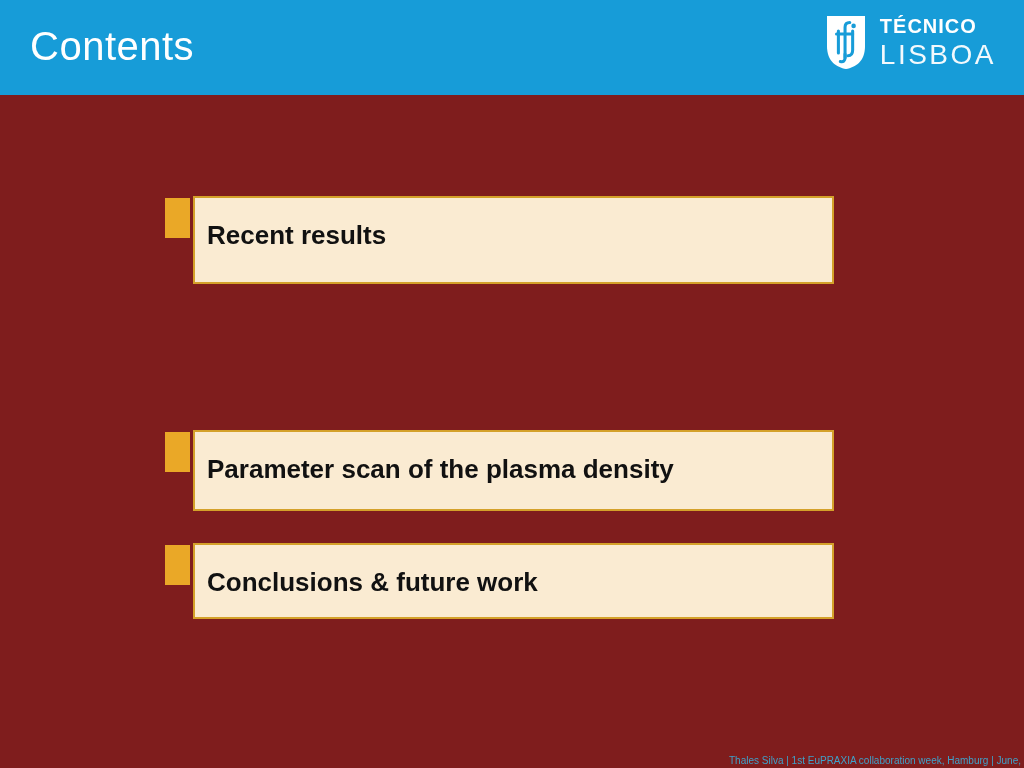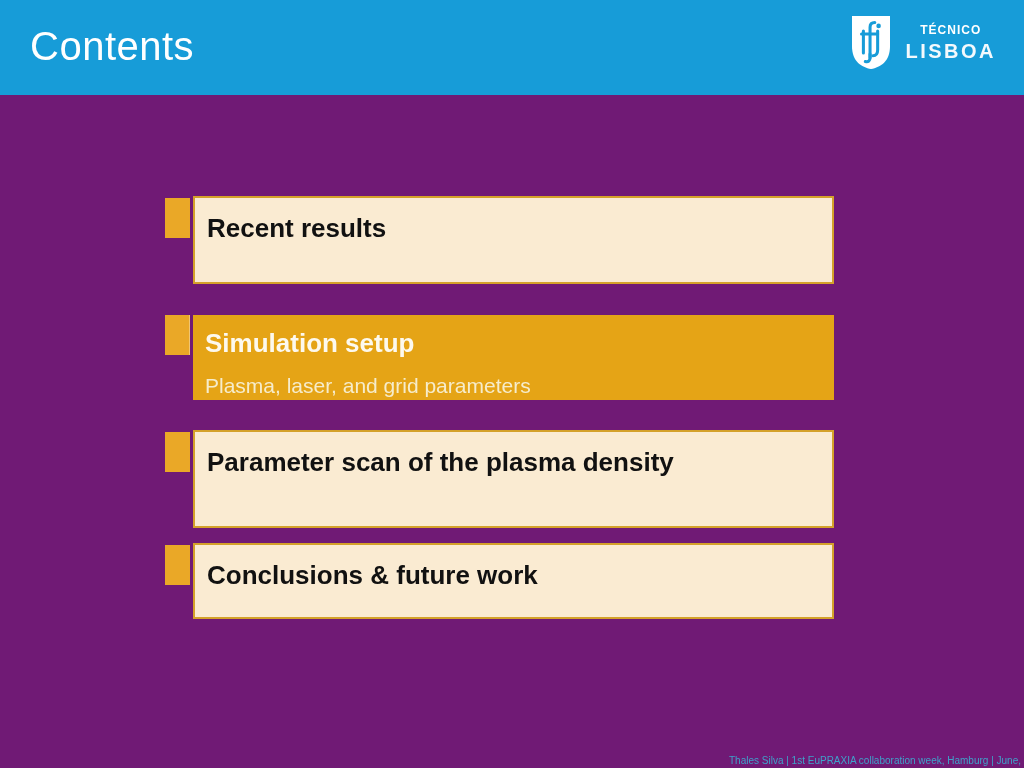--- a/index.html
+++ b/index.html
@@ -13,58 +13,57 @@
     --title-black:#111111;
     --footer-blue:#3FA2CA;
   }
   *{margin:0;padding:0;box-sizing:border-box;}
   html,body{width:1024px;height:768px;overflow:hidden;}
   body{
     font-family:"Liberation Sans", sans-serif;
     background:#ffffff;
     position:relative;
   }
-  .slide{position:absolute;inset:0;background:#701a75;}
+  .slide{position:absolute;inset:0;background:#7f1d1d;}
 
   
   .header{
     position:absolute;top:0;left:0;width:1024px;height:95px;
     background:var(--header-blue,#179CD8);
   }
   .slide-title{
     position:absolute;left:30px;top:24px;
     color:#ffffff;font-size:40px;font-weight:400;letter-spacing:0.5px;
   }
   .logo{
     position:absolute;right:28px;top:14px;
     display:flex;align-items:center;color:#ffffff;
   }
   .logo svg{display:block;}
   .logo-text{margin-left:13px;line-height:1;}
   .logo-line1{
-    display:block;font-size:12px;font-weight:700;letter-spacing:1px;
+    display:block;font-size:20px;font-weight:700;letter-spacing:1px;
     color:#ffffff;
-    text-align:center;
   }
   .logo-line2{
-    display:block;font-size:20px;font-weight:700;letter-spacing:2.5px;
+    display:block;font-size:28px;font-weight:400;letter-spacing:2.5px;
     color:#ffffff;margin-top:5px;opacity:0.95;
   }
 
   
   .toc-row{position:absolute;left:165px;width:669px;}
   .toc-row .tab{
     position:absolute;left:0;top:2px;width:25px;height:40px;
     background:var(--tab-orange,#EAA827);
   }
   .toc-row .box{
     position:absolute;left:28px;right:0;top:0;bottom:0;
     background:var(--cream-bg,#FAEBD2);
     border:2px solid var(--box-border-orange,#D4A12A);
-    padding:12px 12px;
+    padding:19px 12px;
   }
   .box-title{
     font-size:26px;font-weight:700;color:var(--title-black,#111);
     line-height:36px;
   }
   .box-subtitle{
     font-size:26px;font-weight:400;color:var(--title-black,#111);
     line-height:36px;
   }
   .toc-row.highlight .tab{
@@ -75,21 +74,21 @@
     background:var(--highlight-orange,#E5A416);
     border:none;padding:10px 12px;
   }
   .toc-row.highlight .box-title{color:var(--highlight-title,#FDF9EE);}
   .toc-row.highlight .box-subtitle{
     font-size:21px;color:var(--highlight-subtitle,#F6ECCB);
     margin-top:12px;line-height:26px;
   }
   #row0{top:196px;height:88px;}
   #row1{top:315px;height:85px;}
-  #row2{top:430px;height:98px;}
+  #row2{top:430px;height:81px;}
   #row3{top:543px;height:76px;}
 
   
   .footer{
     position:absolute;right:3px;bottom:2px;
     font-size:10px;color:var(--footer-blue,#3FA2CA);
     white-space:nowrap;
   }
 </style>
 </head>
@@ -121,27 +120,20 @@
     </div>
   </div>
 
   <div class="toc-row" id="row0">
     <div class="tab"></div>
     <div class="box">
       <div class="box-title">Recent results</div>
     </div>
   </div>
 
-  <div class="toc-row highlight" id="row1">
-    <div class="tab"></div>
-    <div class="box">
-      <div class="box-title">Simulation setup</div>
-      <div class="box-subtitle">Plasma, laser, and grid parameters</div>
-    </div>
-  </div>
 
   <div class="toc-row" id="row2">
     <div class="tab"></div>
     <div class="box">
       <div class="box-title">Parameter scan of the plasma density</div>
       <div class="box-subtitle"></div>
     </div>
   </div>
 
   <div class="toc-row" id="row3">

